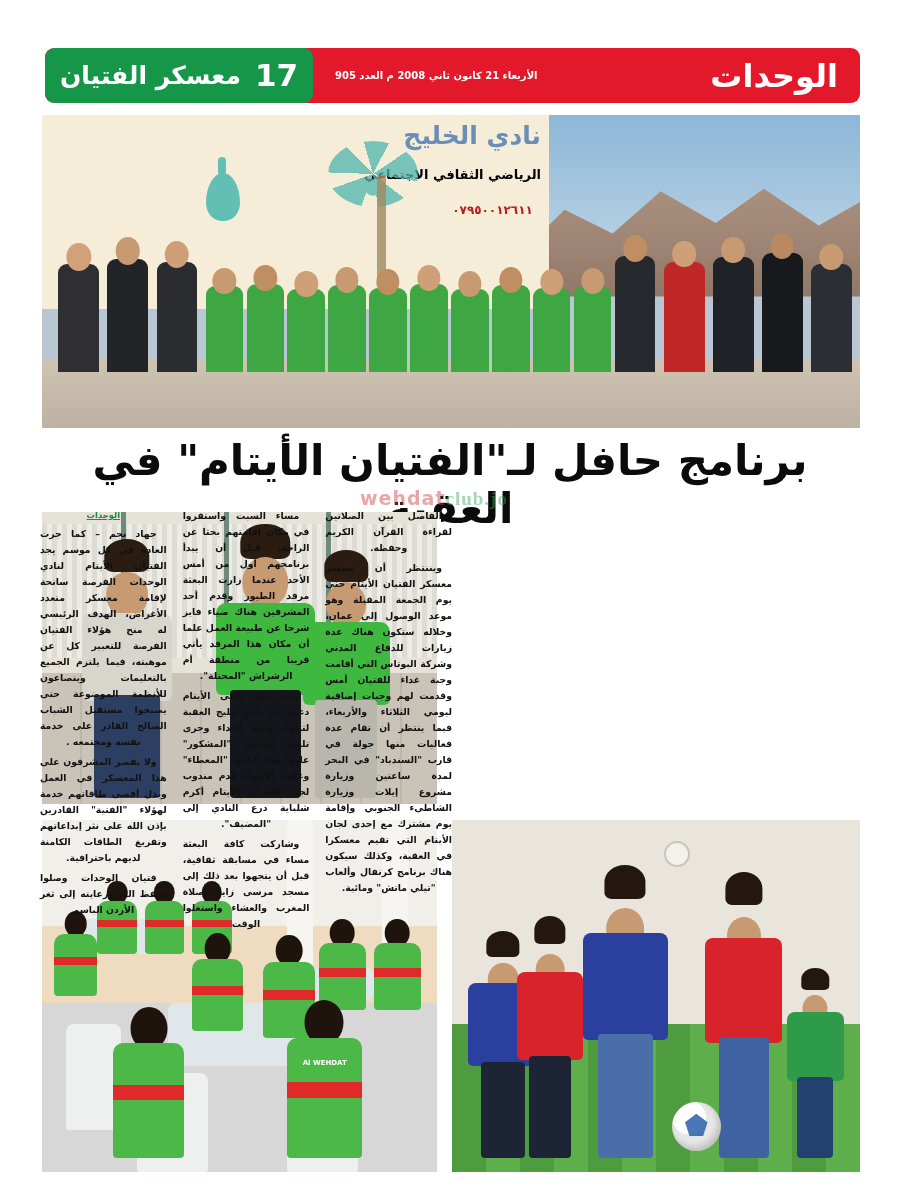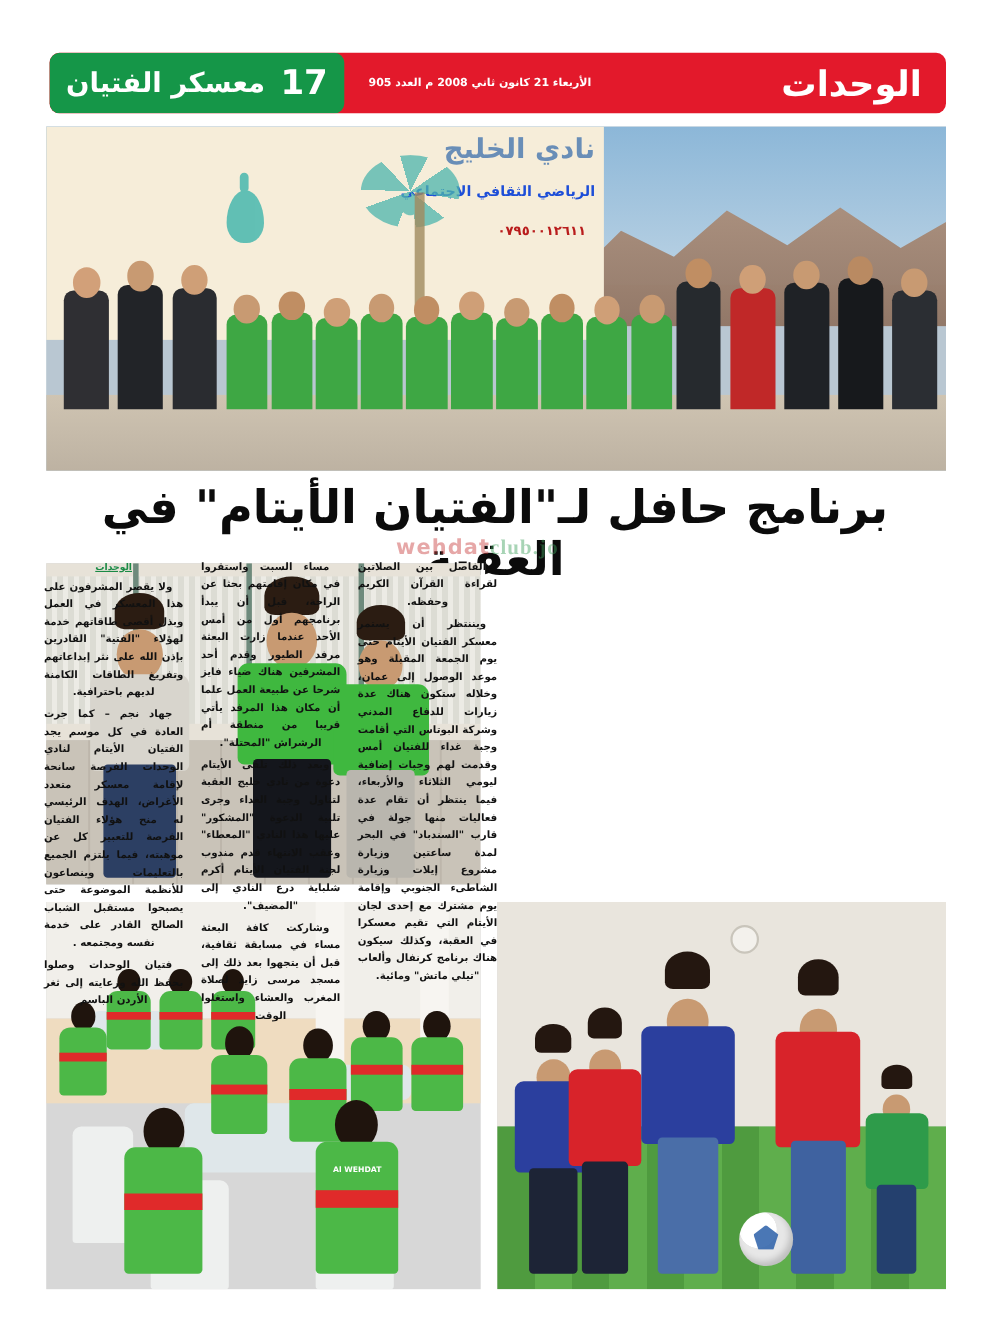--- a/index.html
+++ b/index.html
@@ -108,21 +108,21 @@
     top: 6px;
     color: #5e86b5;
     font-size: 25px;
     font-weight: bold;
     opacity: .92;
   }
   .hero-mural-sub {
     position: absolute;
     right: 39%;
     top: 52px;
-    color: #1d4ed8;
+    color: #000000;
     font-size: 13px;
     font-weight: bold;
   }
   .hero-mural-phone {
     position: absolute;
     right: 40%;
     top: 88px;
     color: #b91c1c;
     font-size: 12px;
     font-weight: bold;
@@ -559,17 +559,17 @@
     <p>الفاصل بين الصلاتين لقراءة القرآن الكريم وحفظه.</p>
     <p>ويننتظر أن يستمر معسكر الفتيان الأيتام حتى يوم الجمعة المقبلة وهو موعد الوصول إلى عمان، وخلاله ستكون هناك عدة زيارات للدفاع المدني وشركة البوتاس التي أقامت وجبة غداء للفتيان أمس وقدمت لهم وجبات إضافية ليومي الثلاثاء والأربعاء، فيما ينتظر أن تقام عدة فعاليات منها جولة في قارب "السندباد" في البحر لمدة ساعتين وزيارة مشروع إيلات وزيارة الشاطىء الجنوبي وإقامة يوم مشترك مع إحدى لجان الأيتام التي تقيم معسكرا في العقبة، وكذلك سيكون هناك برنامج كرنفال وألعاب "تيلي ماتش" ومائية.</p>
   </div>
   <div class="col">
     <p>مساء السبت واستقروا في مكان إقامتهم بحثا عن الراحة، قبل أن يبدأ برنامجهم أول من أمس الأحد عندما زارت البعثة مرفد الطيور وقدم أحد المشرفين هناك ضياء فايز شرحا عن طبيعة العمل علما أن مكان هذا المرفد يأتي قريبا من منطقة أم الرشراش "المحتلة".</p>
     <p>وبعد ذلك تلقى الأيتام دعوة من نادي خليج العقبة لتناول وجبة الغداء وجرى تلبية الدعوة "المشكور" عليها هذا النادي "المعطاء" وعقب الانتهاء قدم مندوب لجنة الفتيان الأيتام أكرم شلباية درع النادي إلى "المضيف".</p>
     <p>وشاركت كافة البعثة مساء في مسابقة ثقافية، قبل أن يتجهوا بعد ذلك إلى مسجد مرسى زايد لصلاة المغرب والعشاء واستغلوا الوقت</p>
   </div>
   <div class="col">
     <div class="byline">الوحدات</div>
+    <p>جهاد نجم – كما جرت العادة في كل موسم يجد الفتيان الأيتام لنادي الوحدات الفرصة سانحة لإقامة معسكر متعدد الأغراض، الهدف الرئيسي له منح هؤلاء الفتيان الفرصة للتعبير كل عن موهبته، فيما يلتزم الجميع بالتعليمات وينصاعون للأنظمة الموضوعة حتى يصبحوا مستقبل الشباب الصالح القادر على خدمة نفسه ومجتمعه .</p>
     <p>ولا يقصر المشرفون على هذا المعسكر في العمل وبذل أقصى طاقاتهم خدمة لهؤلاء "الفتية" القادرين بإذن الله على نثر إبداعاتهم وتفريغ الطاقات الكامنة لديهم باحترافية.</p>
-    <p>جهاد نجم – كما جرت العادة في كل موسم يجد الفتيان الأيتام لنادي الوحدات الفرصة سانحة لإقامة معسكر متعدد الأغراض، الهدف الرئيسي له منح هؤلاء الفتيان الفرصة للتعبير كل عن موهبته، فيما يلتزم الجميع بالتعليمات وينصاعون للأنظمة الموضوعة حتى يصبحوا مستقبل الشباب الصالح القادر على خدمة نفسه ومجتمعه .</p>
     <p>فتيان الوحدات وصلوا بحفظ الله ورعايته إلى ثغر الأردن الباسم</p>
   </div>
 </div>
 
 </body></html>

